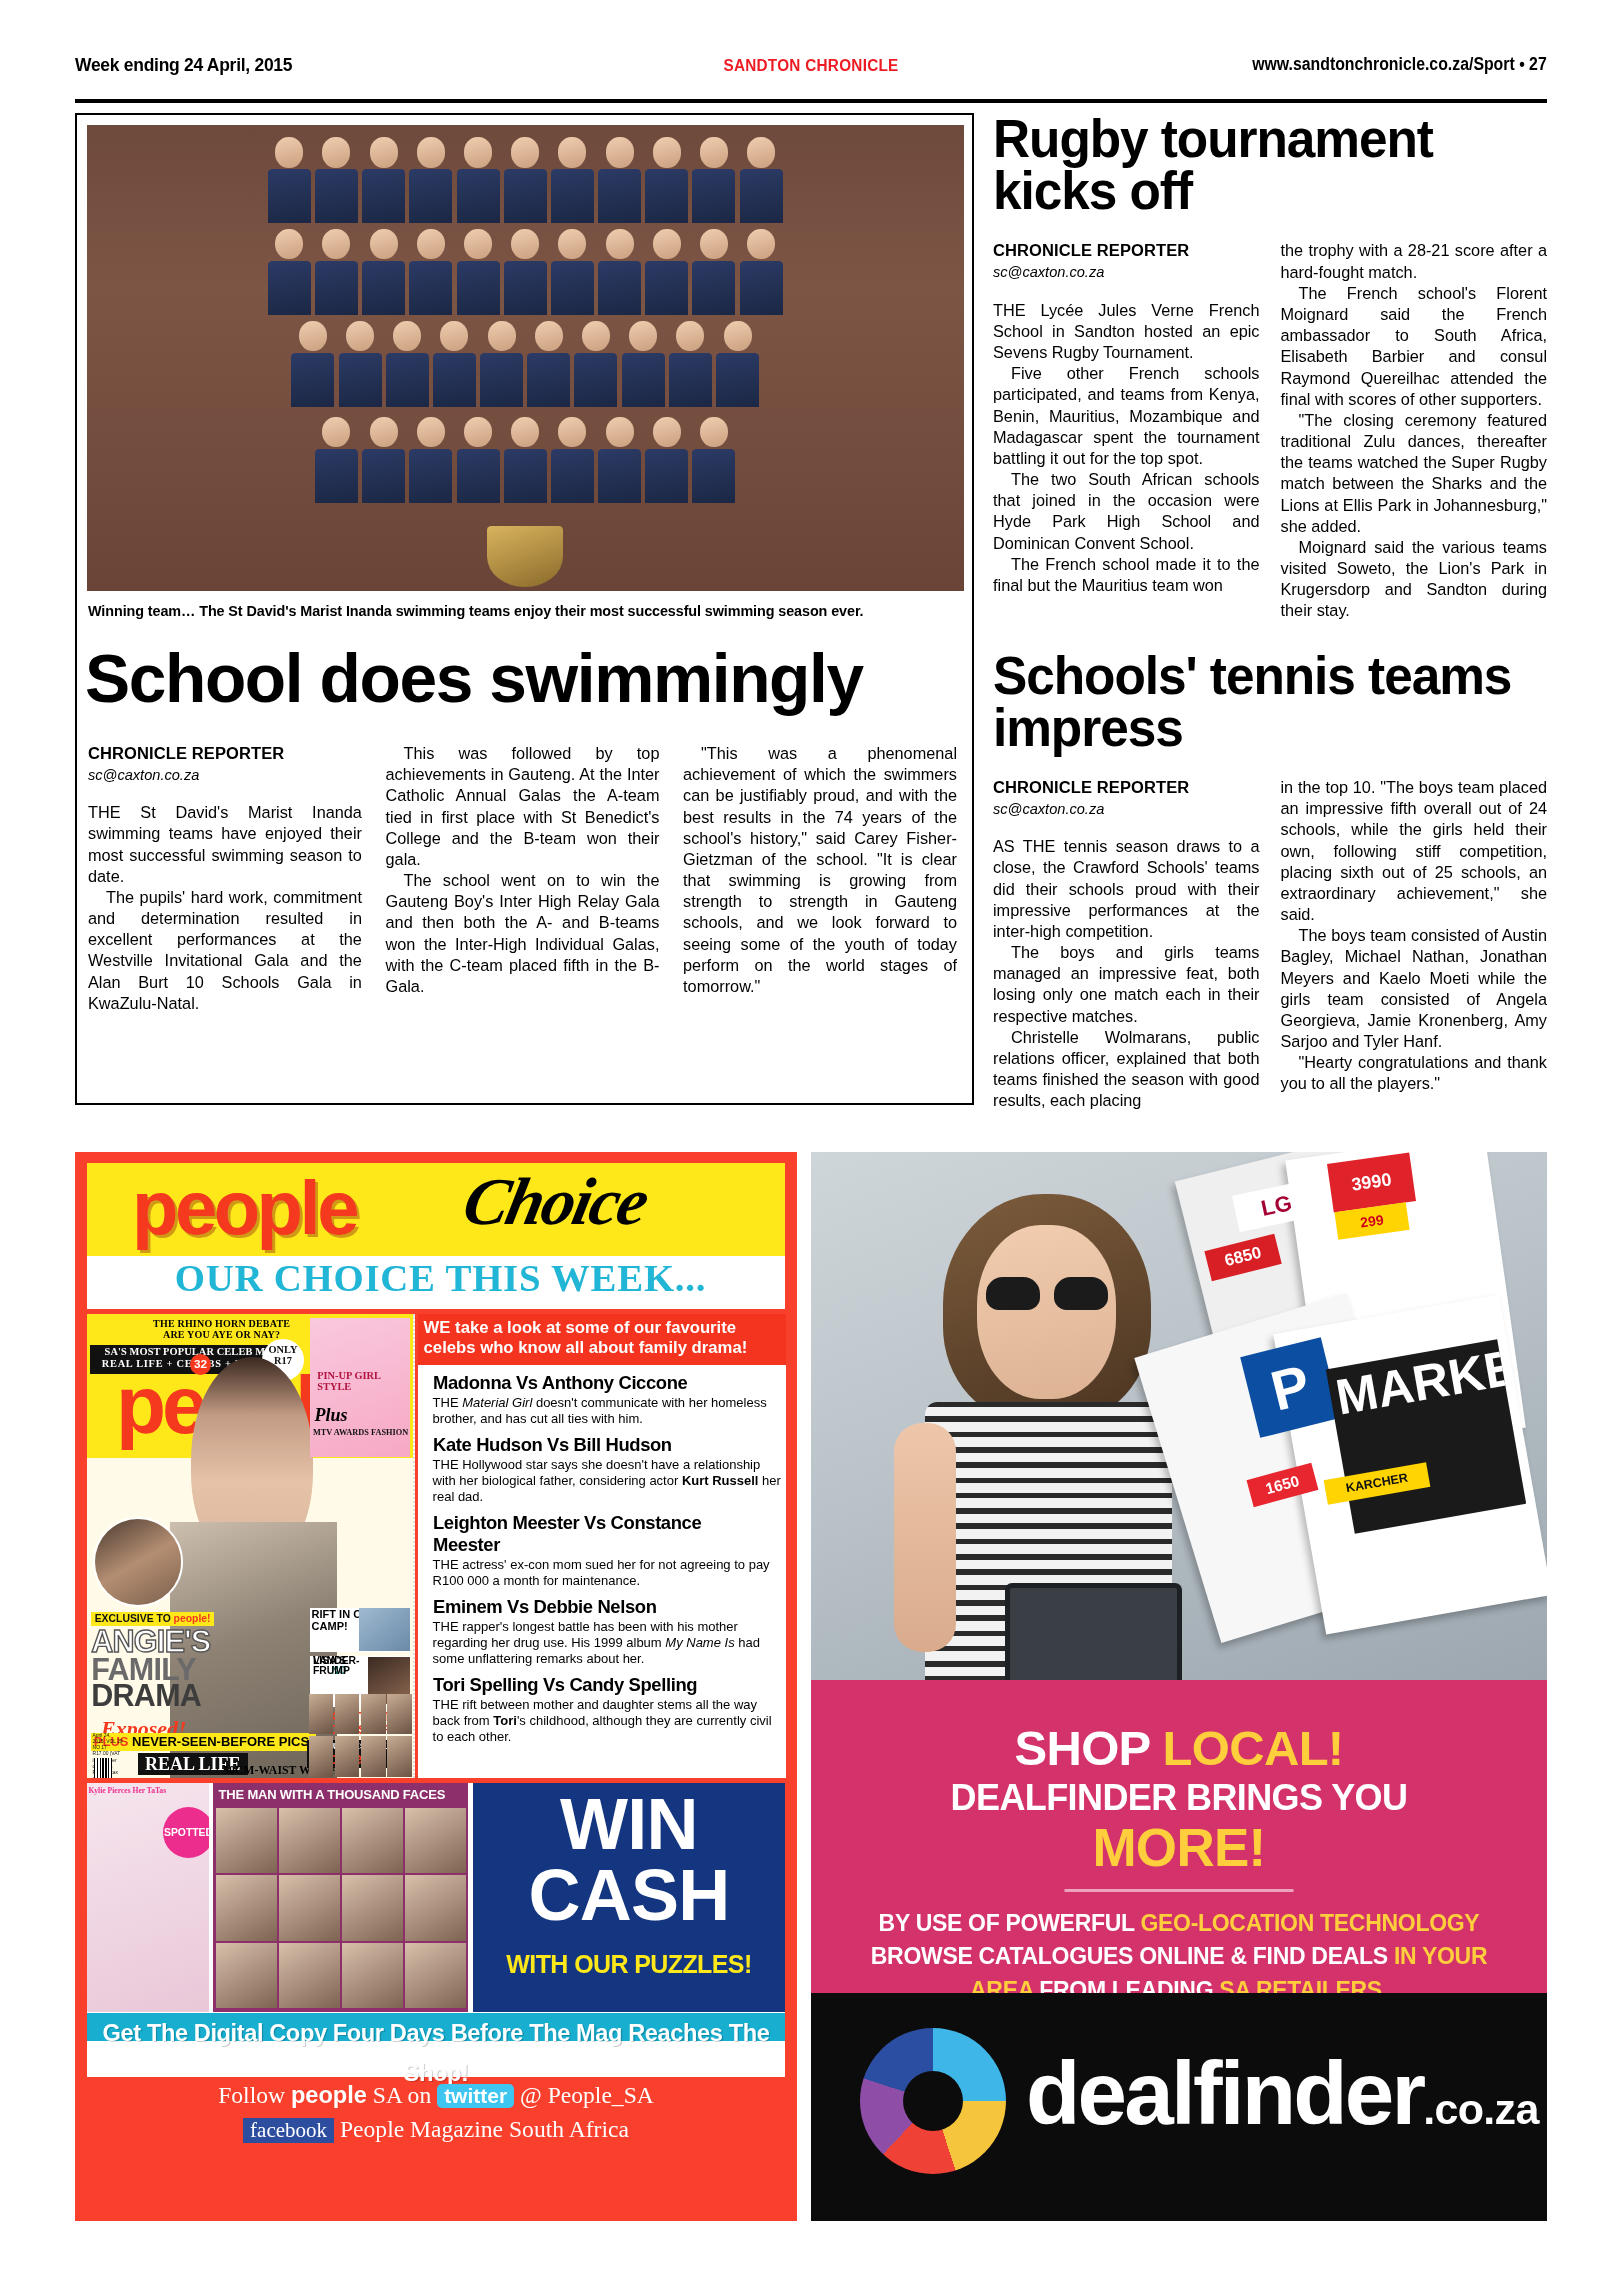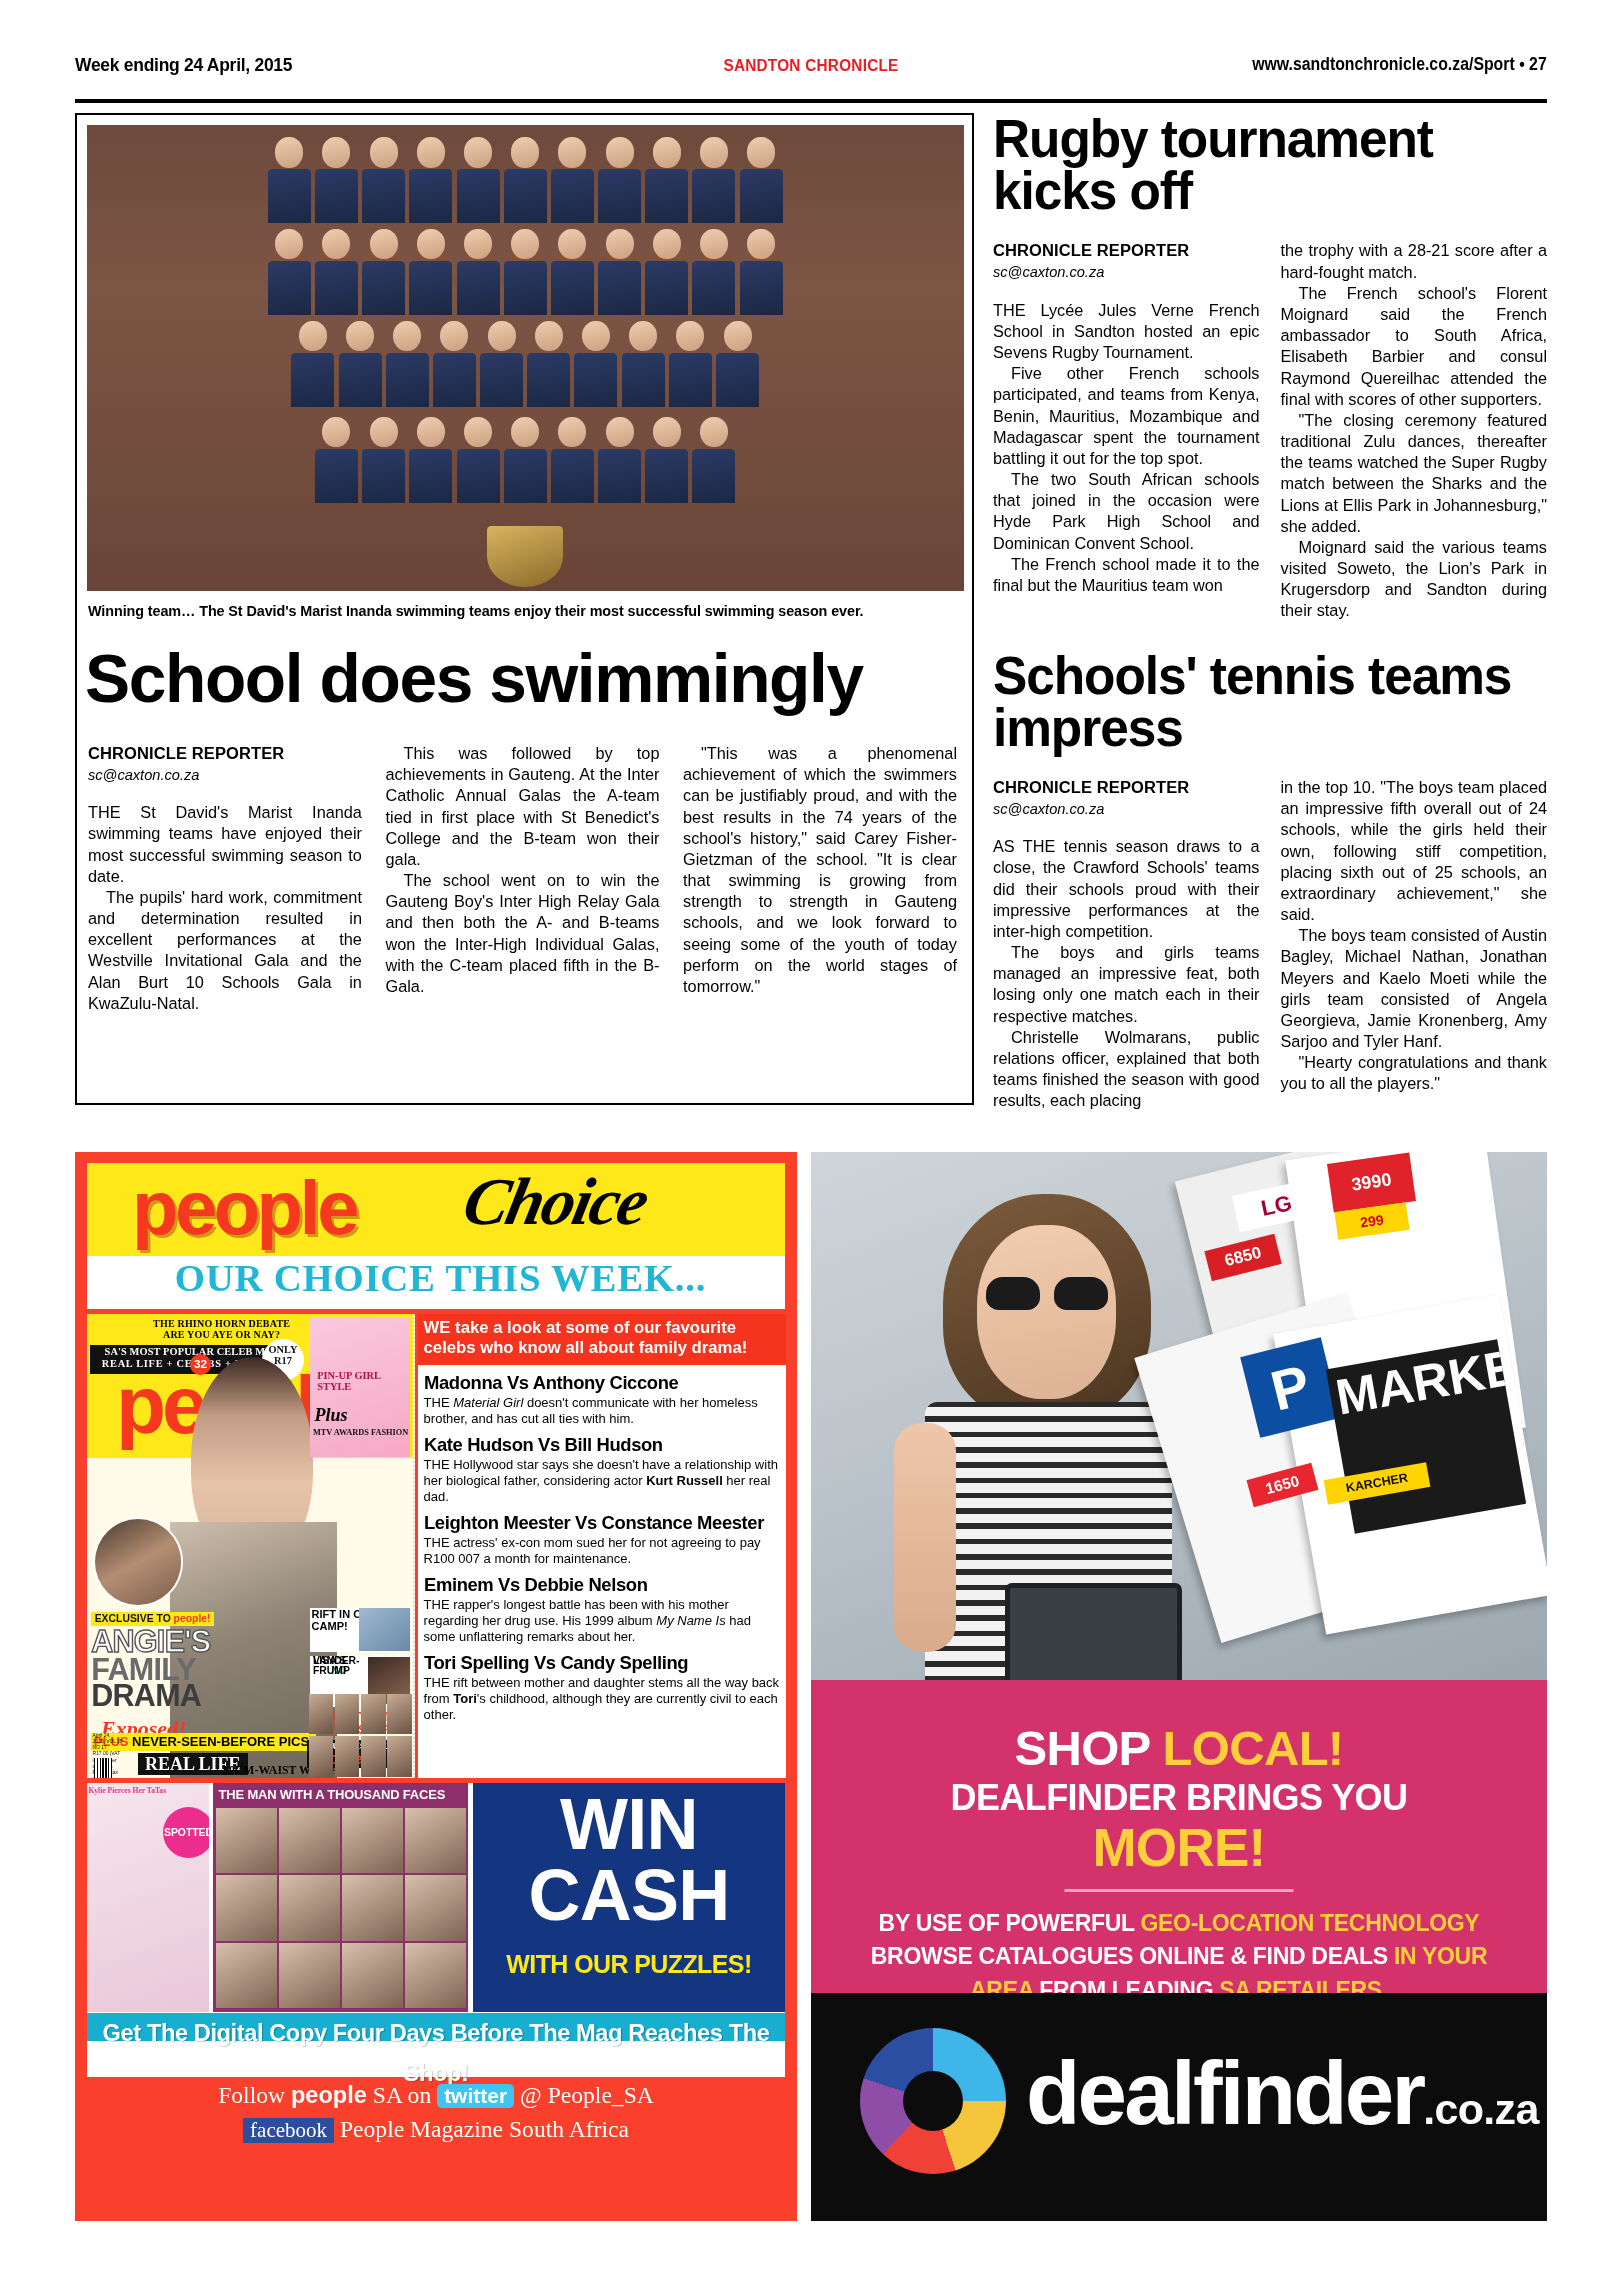--- a/index.html
+++ b/index.html
@@ -144,21 +144,21 @@
   .mc-exonly em{color:#f4391f;font-size:16.7px;font-style:normal;display:block;line-height:.9;}
   .mc-photos{position:absolute;right:1.4px;bottom:1.4px;width:103px;height:83px;
     display:grid;grid-template-columns:repeat(4,1fr);gap:1.4px;}
   .mc-photos i{display:block;background:linear-gradient(150deg,#c8ad94,#6b5344);}
 
   
   .pc-text{position:absolute;left:342px;top:161px;width:368px;height:464px;background:#fff;}
   .pc-redbar{position:absolute;left:0;top:0;width:100%;height:51px;background:#f4341f;}
   .pc-redbar p{margin:0;padding:4.2px 5.6px;color:#fff;font-size:16.7px;line-height:1.18;font-weight:600;}
   .pc-items{position:absolute;left:5.6px;top:58px;width:358px;}
-  .pc-item{margin-bottom:7px;}
+  .pc-item{margin-bottom:7px;margin-left:9px;}
   .pc-item h4{margin:0 0 0.7px 0;font-size:19px;font-weight:bold;letter-spacing:-0.4px;
     font-family:"Liberation Sans Narrow","Liberation Sans",sans-serif;transform:scaleX(.97);
     transform-origin:left top;}
   .pc-item p{margin:0;font-size:13px;line-height:1.24;}
   .pc-item em{font-style:italic;}
   .pc-item b{font-weight:bold;}
 
   
   .pc-lower{position:absolute;left:11px;top:630px;width:698px;height:294px;background:#fff;}
   .pcl-leftthumb{position:absolute;left:0;top:0;width:122px;height:229px;
@@ -623,21 +623,21 @@
           <p><span>THE </span><em>Material Girl</em><span> doesn't communicate with her homeless brother, and has cut all ties with him.</span></p>
         </div>
 
         <div class="pc-item">
           <h4>Kate Hudson Vs Bill Hudson</h4>
           <p><span>THE Hollywood star says she doesn't have a relationship with her biological father, considering actor </span><b>Kurt Russell</b><span> her real dad.</span></p>
         </div>
 
         <div class="pc-item">
           <h4>Leighton Meester Vs Constance Meester</h4>
-          <p><span>THE actress' ex-con mom sued her for not agreeing to pay R100 007 a month for maintenance.</span></p>
+          <p><span>THE actress' ex-con mom sued her for not agreeing to pay R100 000 a month for maintenance.</span></p>
         </div>
 
         <div class="pc-item">
           <h4>Eminem Vs Debbie Nelson</h4>
           <p><span>THE rapper's longest battle has been with his mother regarding her drug use. His 1999 album </span><em>My Name Is</em><span> had some unflattering remarks about her.</span></p>
         </div>
 
         <div class="pc-item">
           <h4>Tori Spelling Vs Candy Spelling</h4>
           <p><span>THE rift between mother and daughter stems all the way back from </span><b>Tori</b><span>'s childhood, although they are currently civil to each other.</span></p>

